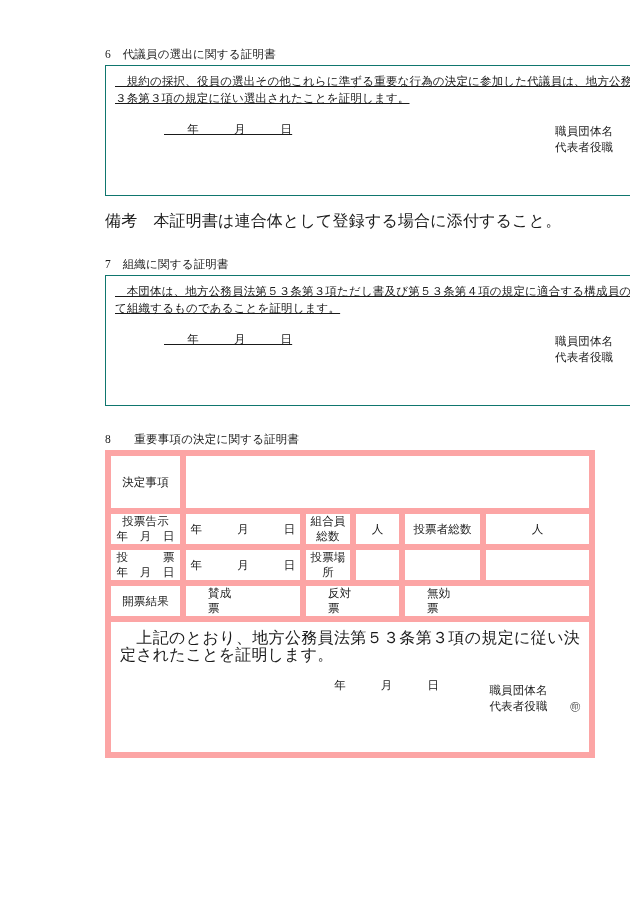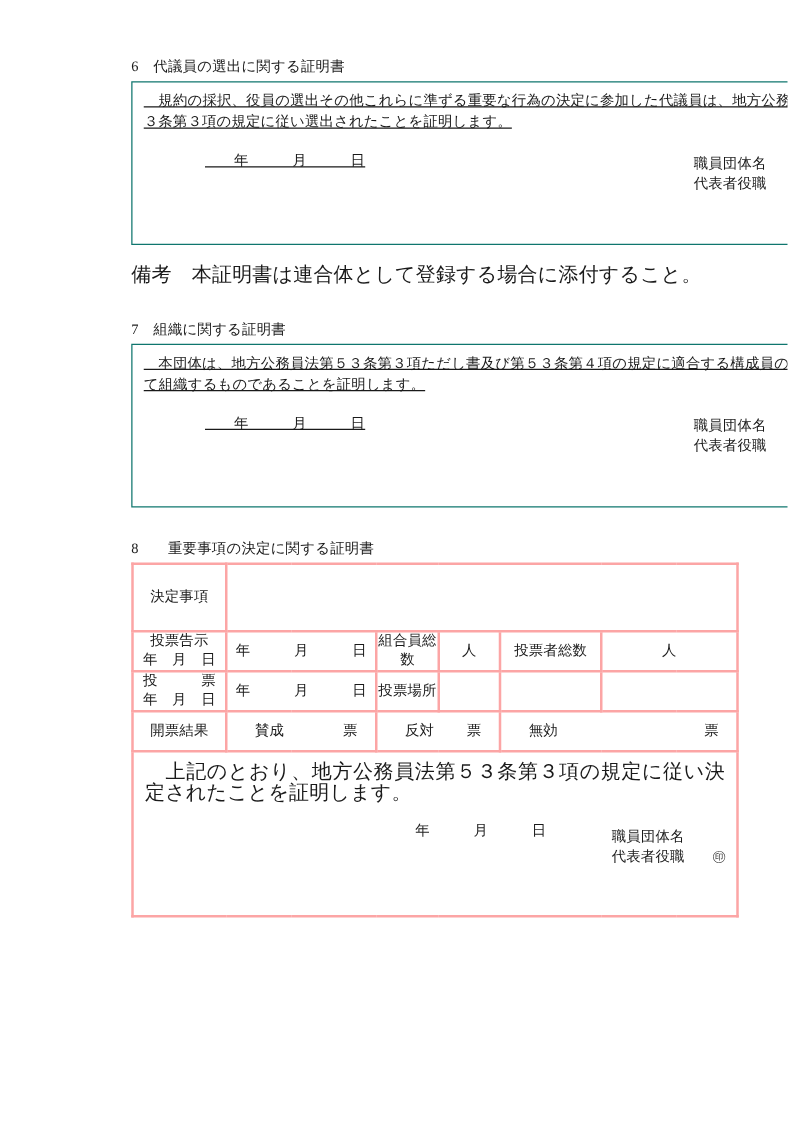--- a/index.html
+++ b/index.html
@@ -93,21 +93,21 @@
 
   
   table.form-table {
     border-collapse: collapse;
     table-layout: fixed;
     width: 484px;
     font-size: 11.5px;
     letter-spacing: 0.15px;
   }
   table.form-table td {
-    border: 2px solid #fca5a5;
+    border: 6px solid #fca5a5;
     padding: 0;
     vertical-align: middle;
     text-align: center;
     color: #1a1a1a;
     line-height: 15px;
   }
   .cell-pad { padding: 3px 4px; }
   .lbl2 {
     display: block;
     white-space: pre;
@@ -119,20 +119,21 @@
   }
   .unit-right {
     text-align: right;
     padding-right: 8px;
   }
   .two-part {
     display: flex;
     justify-content: space-between;
     align-items: baseline;
     padding: 0 14px 0 22px;
+    flex-direction: column;
   }
   td.tall-top { height: 52px; }
   td.r-date { height: 30px; }
   td.r-union { height: 36px; }
   td.r-result { height: 30px; }
   td.foot-cell {
     text-align: left;
     vertical-align: top;
     height: 130px;
     position: relative;

